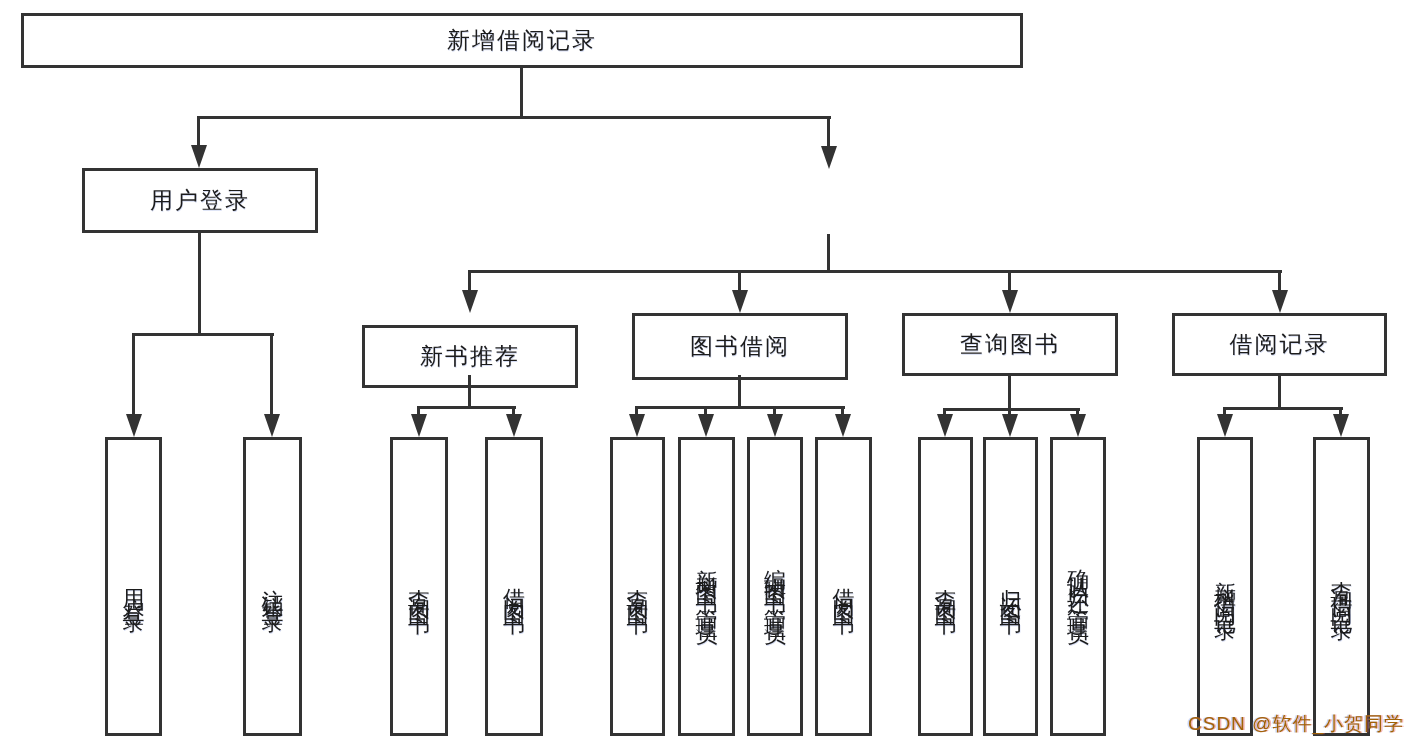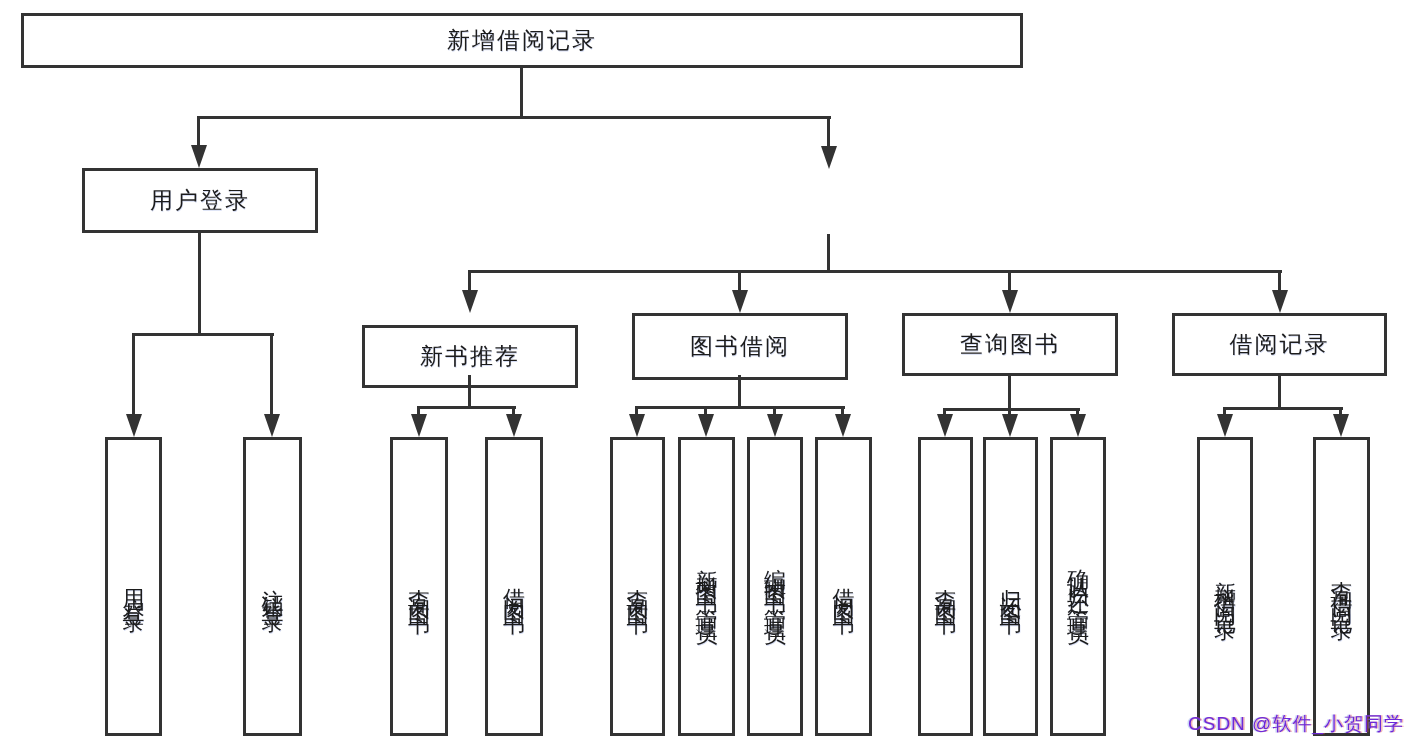--- a/index.html
+++ b/index.html
@@ -38,21 +38,21 @@
     position:absolute;
     width:0;height:0;
     border-left:8px solid transparent;
     border-right:8px solid transparent;
     border-top:23px solid #333333;
   }
   .watermark{
     position:absolute;
     left:1188px;top:711px;
     font-size:19px;
-    color:#6d28d9;
+    color:#a16207;
     white-space:nowrap;
     letter-spacing:1px;
     text-shadow:1.5px 0 0 rgba(225,90,90,0.45), -1.5px 0 0 rgba(110,140,230,0.35);
   }
 </style>
 </head>
 <body>
 
 <div id="stage">
 

